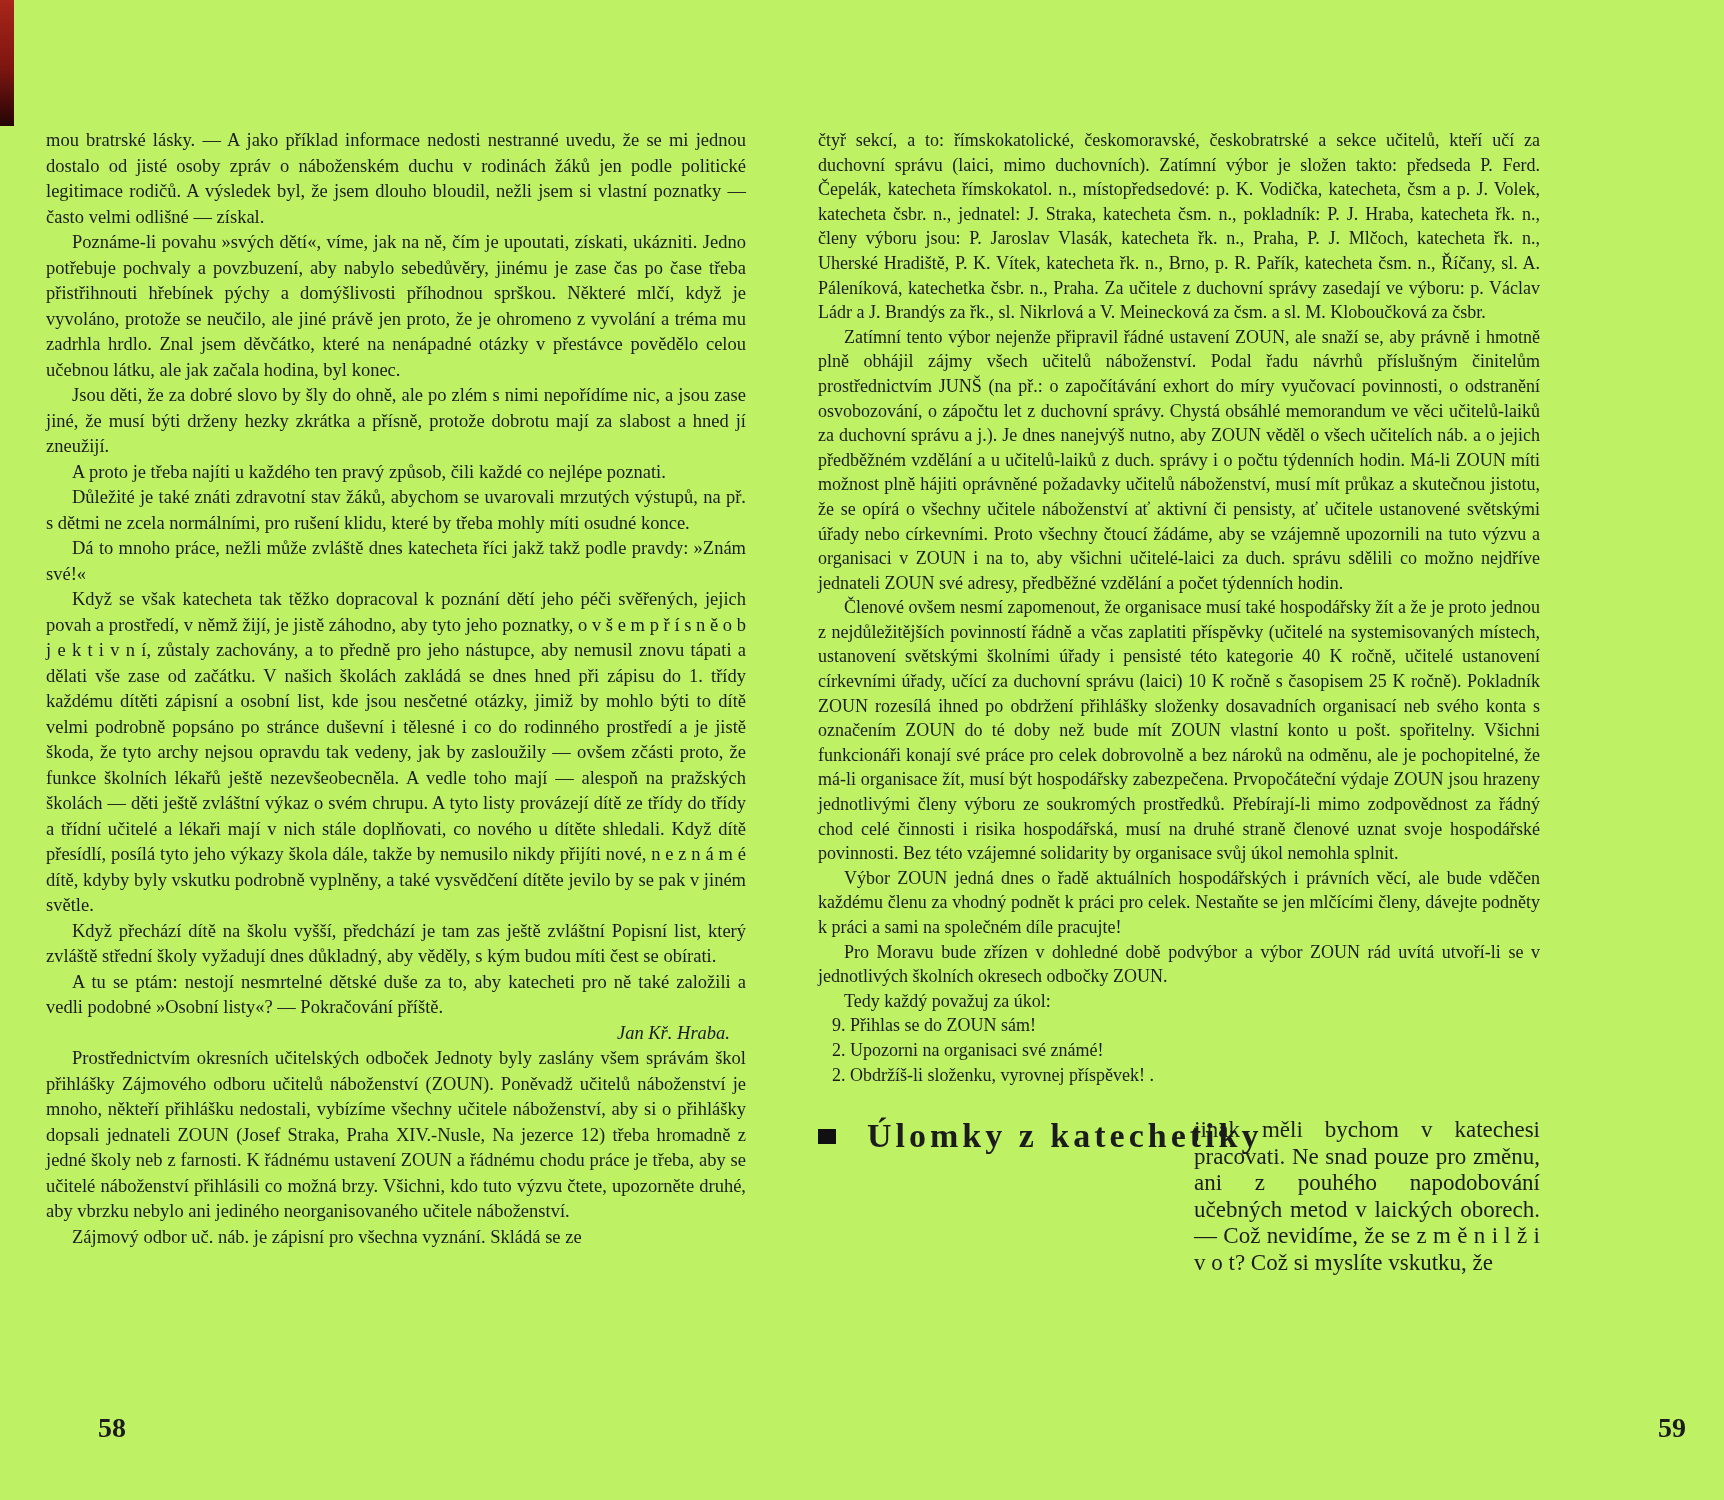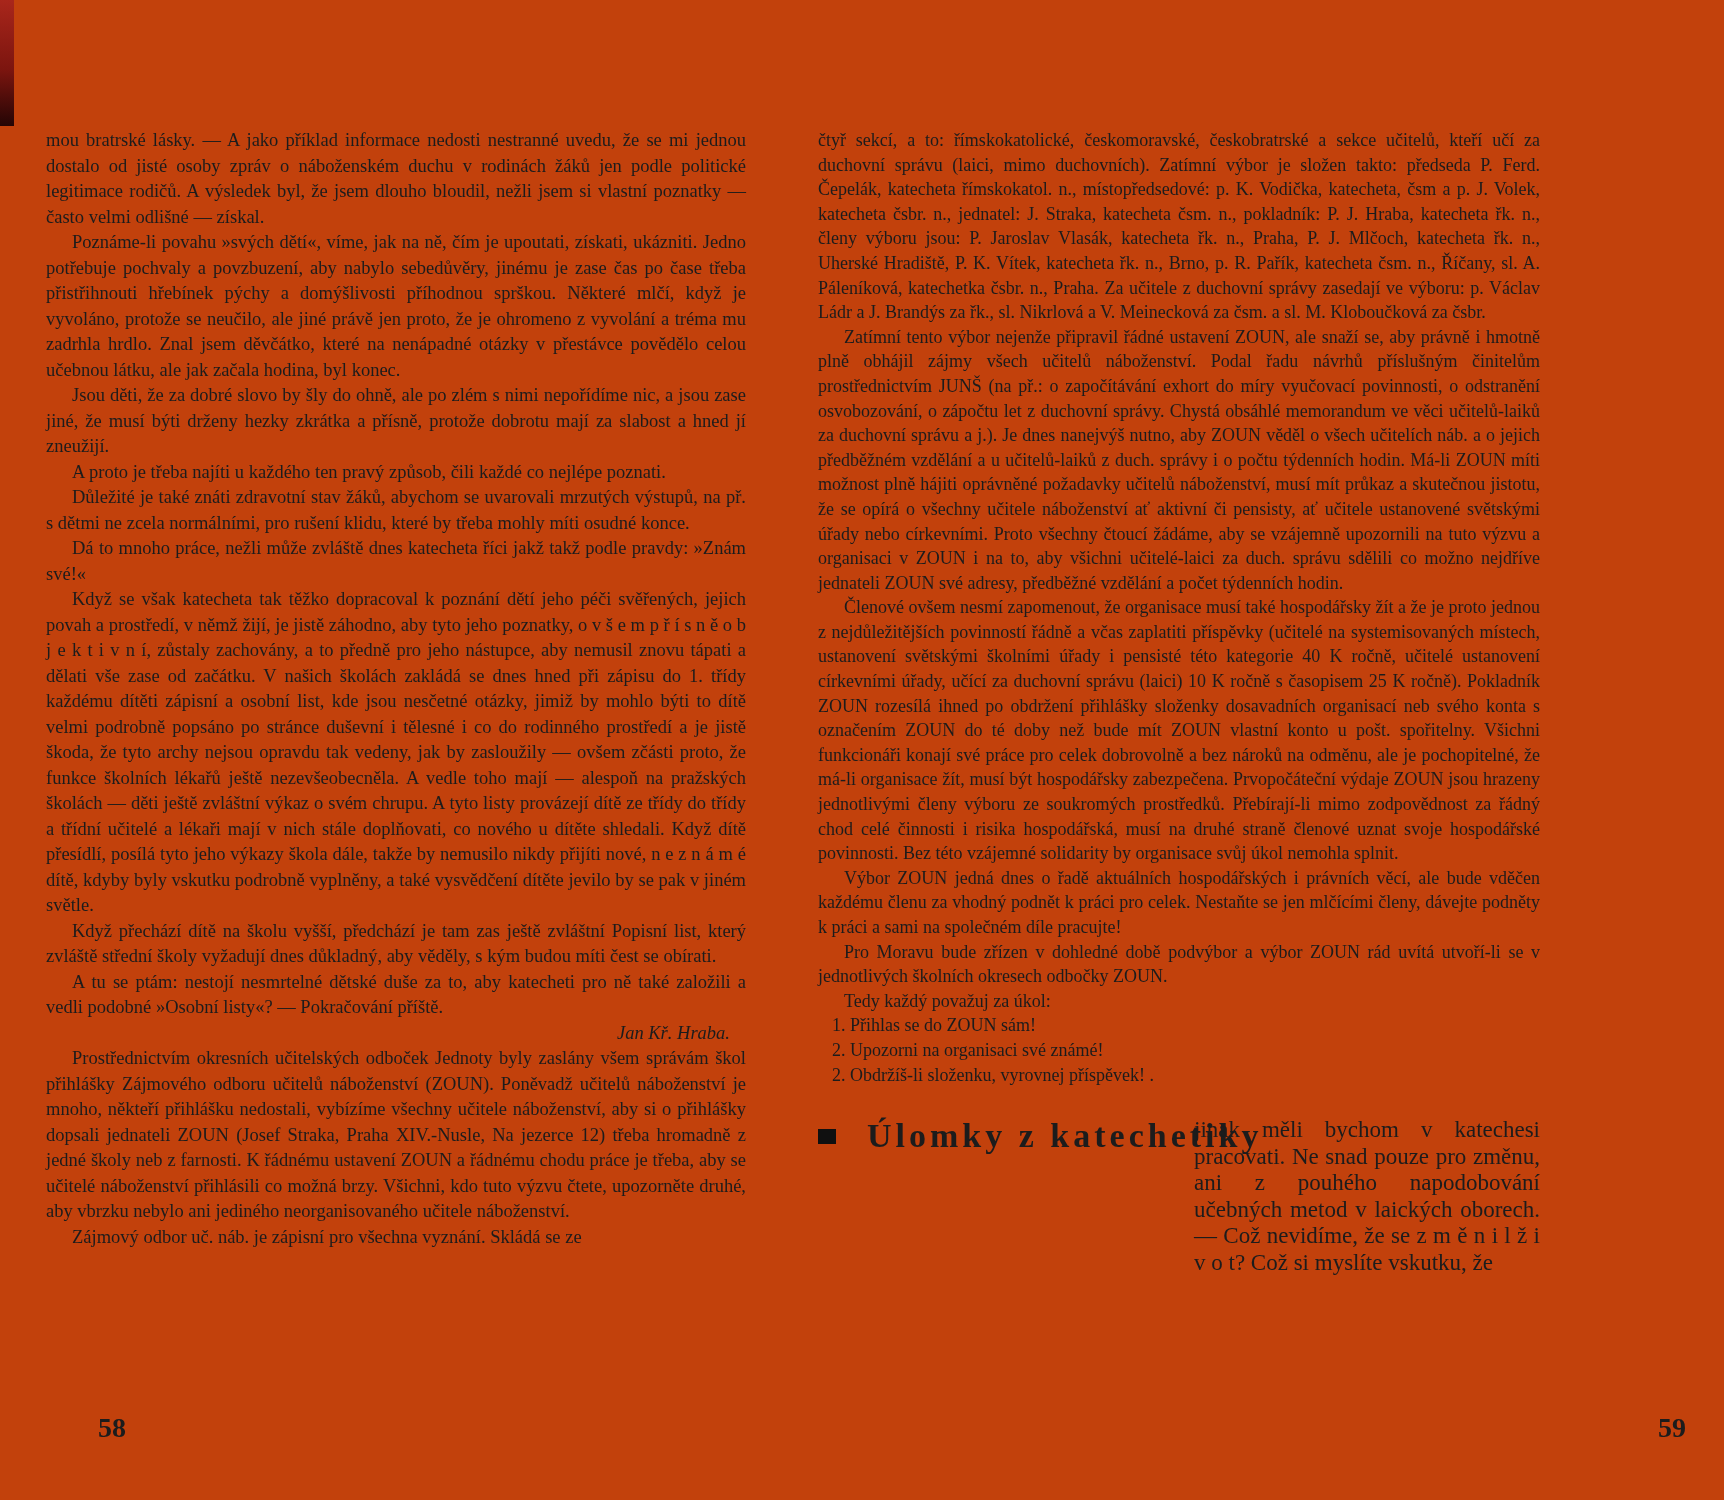--- a/index.html
+++ b/index.html
@@ -1,18 +1,18 @@
 <!DOCTYPE html>
 <html><head>
 <meta charset="utf-8">
 <style>
   html,body{margin:0;padding:0;background:#e8e8e4;}
   .sheet{
     position:relative;width:1724px;height:1500px;margin:0 auto;
-    background:#c2410c;overflow:hidden;color:#1c1c1c;
+    background:#bef264;overflow:hidden;color:#1c1c1c;
     font-family:"Liberation Serif","DejaVu Serif",serif;
   }
   .scan-artifact{
     position:absolute;left:0;top:0;width:14px;height:126px;
     background:linear-gradient(#a9261b 0%,#7c150f 55%,#240505 100%);
   }
   .col{position:absolute;top:128px;text-align:justify;}
   .col-left{left:46px;width:700px;font-size:18.5px;line-height:25.5px;}
   .col-right{left:818px;width:722px;font-size:18px;line-height:24.6px;}
   .para{margin:0;text-indent:26px;}
@@ -71,21 +71,21 @@
     <p class="para">Zájmový odbor uč. náb. je zápisní pro všechna vyznání. Skládá se ze</p>
   </div>
 
   <div class="col col-right">
     <p class="para noindent">čtyř sekcí, a to: římskokatolické, českomoravské, českobratrské a sekce učitelů, kteří učí za duchovní správu (laici, mimo duchovních). Zatímní výbor je složen takto: předseda P. Ferd. Čepelák, katecheta římskokatol. n., místopředsedové: p. K. Vodička, katecheta, čsm a p. J. Volek, katecheta čsbr. n., jednatel: J. Straka, katecheta čsm. n., pokladník: P. J. Hraba, katecheta řk. n., členy výboru jsou: P. Jaroslav Vlasák, katecheta řk. n., Praha, P. J. Mlčoch, katecheta řk. n., Uherské Hradiště, P. K. Vítek, katecheta řk. n., Brno, p. R. Pařík, katecheta čsm. n., Říčany, sl. A. Páleníková, katechetka čsbr. n., Praha. Za učitele z duchovní správy zasedají ve výboru: p. Václav Ládr a J. Brandýs za řk., sl. Nikrlová a V. Meinecková za čsm. a sl. M. Kloboučková za čsbr.</p>
     <p class="para">Zatímní tento výbor nejenže připravil řádné ustavení ZOUN, ale snaží se, aby právně i hmotně plně obhájil zájmy všech učitelů náboženství. Podal řadu návrhů příslušným činitelům prostřednictvím JUNŠ (na př.: o započítávání exhort do míry vyučovací povinnosti, o odstranění osvobozování, o zápočtu let z duchovní správy. Chystá obsáhlé memorandum ve věci učitelů-laiků za duchovní správu a j.). Je dnes nanejvýš nutno, aby ZOUN věděl o všech učitelích náb. a o jejich předběžném vzdělání a u učitelů-laiků z duch. správy i o počtu týdenních hodin. Má-li ZOUN míti možnost plně hájiti oprávněné požadavky učitelů náboženství, musí mít průkaz a skutečnou jistotu, že se opírá o všechny učitele náboženství ať aktivní či pensisty, ať učitele ustanovené světskými úřady nebo církevními. Proto všechny čtoucí žádáme, aby se vzájemně upozornili na tuto výzvu a organisaci v ZOUN i na to, aby všichni učitelé-laici za duch. správu sdělili co možno nejdříve jednateli ZOUN své adresy, předběžné vzdělání a počet týdenních hodin.</p>
     <p class="para">Členové ovšem nesmí zapomenout, že organisace musí také hospodářsky žít a že je proto jednou z nejdůležitějších povinností řádně a včas zaplatiti příspěvky (učitelé na systemisovaných místech, ustanovení světskými školními úřady i pensisté této kategorie 40 K ročně, učitelé ustanovení církevními úřady, učící za duchovní správu (laici) 10 K ročně s časopisem 25 K ročně). Pokladník ZOUN rozesílá ihned po obdržení přihlášky složenky dosavadních organisací neb svého konta s označením ZOUN do té doby než bude mít ZOUN vlastní konto u pošt. spořitelny. Všichni funkcionáři konají své práce pro celek dobrovolně a bez nároků na odměnu, ale je pochopitelné, že má-li organisace žít, musí být hospodářsky zabezpečena. Prvopočáteční výdaje ZOUN jsou hrazeny jednotlivými členy výboru ze soukromých prostředků. Přebírají-li mimo zodpovědnost za řádný chod celé činnosti i risika hospodářská, musí na druhé straně členové uznat svoje hospodářské povinnosti. Bez této vzájemné solidarity by organisace svůj úkol nemohla splnit.</p>
     <p class="para">Výbor ZOUN jedná dnes o řadě aktuálních hospodářských i právních věcí, ale bude vděčen každému členu za vhodný podnět k práci pro celek. Nestaňte se jen mlčícími členy, dávejte podněty k práci a sami na společném díle pracujte!</p>
     <p class="para">Pro Moravu bude zřízen v dohledné době podvýbor a výbor ZOUN rád uvítá utvoří-li se v jednotlivých školních okresech odbočky ZOUN.</p>
     <p class="tasks-intro">Tedy každý považuj za úkol:</p>
-    <p class="task-item">1. Přihlas se do ZOUN sám!</p>
+    <p class="task-item">9. Přihlas se do ZOUN sám!</p>
     <p class="task-item">2. Upozorni na organisaci své známé!</p>
     <p class="task-item">2. Obdržíš-li složenku, vyrovnej příspěvek! .</p>
 
     <div class="ulomky">
       <div class="ulomky-col">
         <div class="ulomky-heading">
           <span class="square-bullet"></span>
           <span class="ulomky-title">Úlomky z katechetiky</span>
         </div>
       </div>

